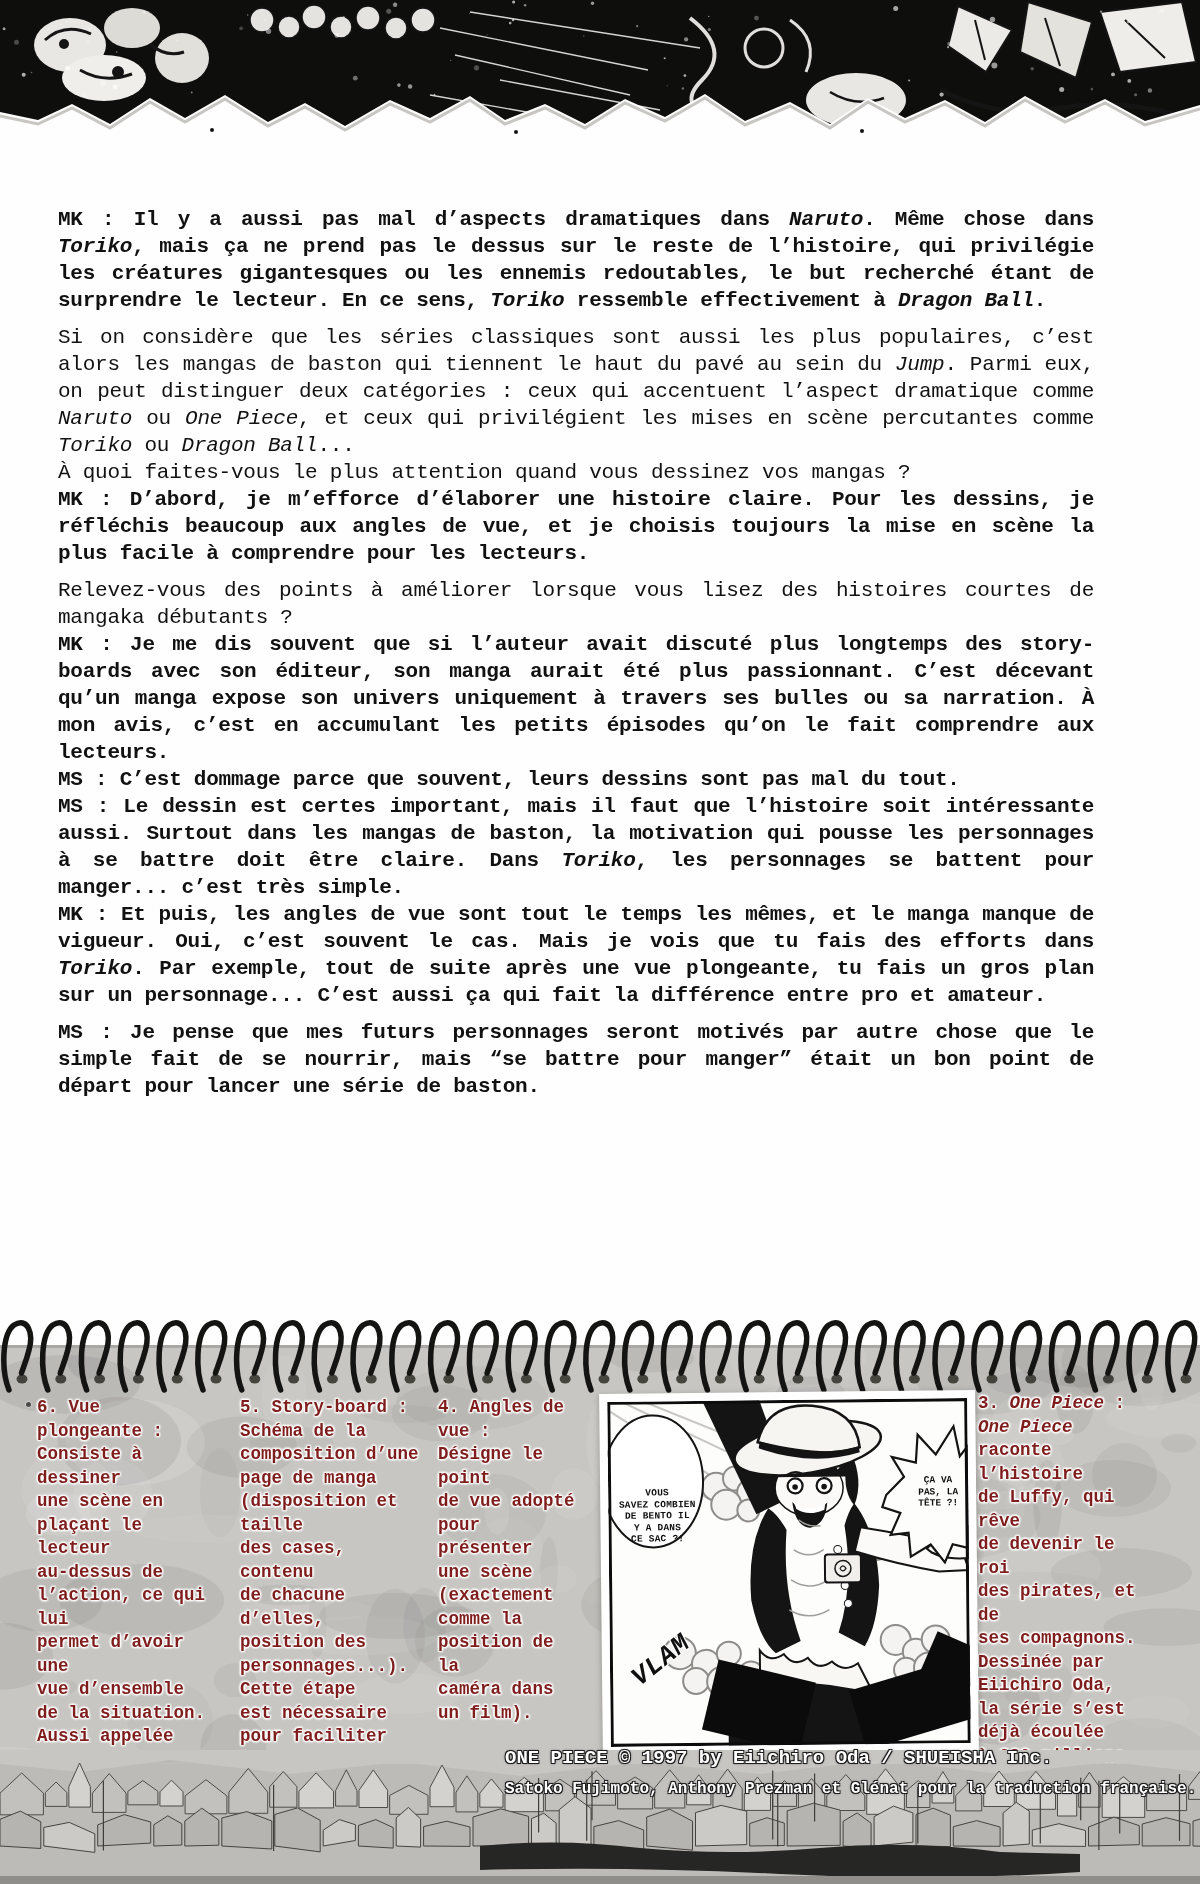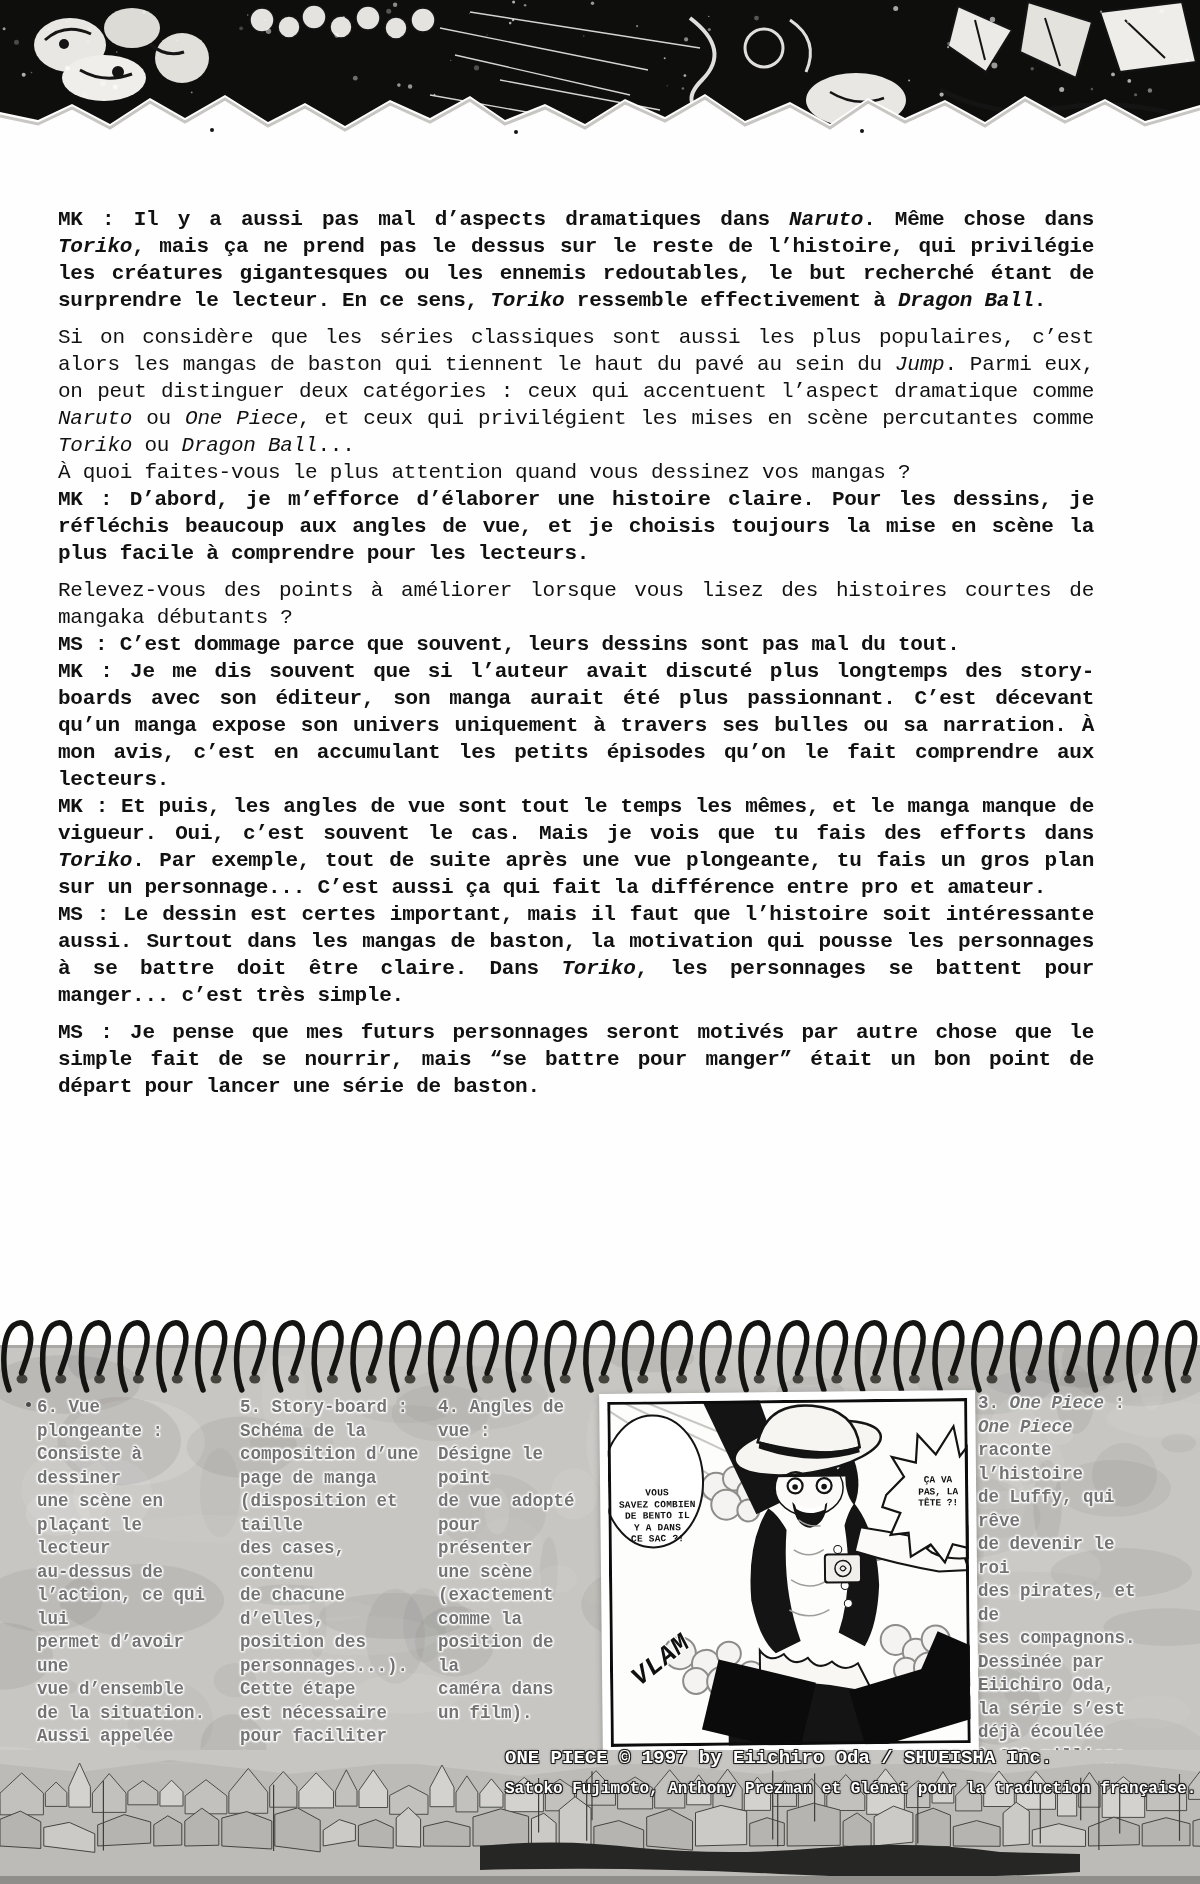--- a/index.html
+++ b/index.html
@@ -17,21 +17,21 @@
   #interview p{margin:0;}
   #interview p.b{font-weight:bold;}
   #interview p.r{font-weight:normal;}
   #interview p.gap{margin-top:10px;}
 
   
   #paper{position:absolute;left:0;top:1345px;width:1200px;height:539px;background:#c7c6c2;}
   #paper-edge{position:absolute;left:0;top:1345px;width:1200px;height:3px;background:#a9a8a4;}
   #coils{position:absolute;left:0;top:1312px;width:1200px;height:84px;}
 
-  .footnote{position:absolute;font-size:17.5px;line-height:23.5px;font-weight:bold;color:#737373;
+  .footnote{position:absolute;font-size:17.5px;line-height:23.5px;font-weight:bold;color:#7f1d1d;
     text-shadow:0 0 3px #fff,0 0 3px #fff,1px 1px 2px #fff,-1px -1px 2px #fff,1px -1px 2px #fff,-1px 1px 2px #fff;}
   .footnote .fn-title{font-weight:bold;}
   .footnote .fn-body{white-space:pre-line;}
   #fn-1{left:37px;top:1396px;width:175px;}
   #fn-2{left:240px;top:1396px;width:185px;}
   #fn-3{left:438px;top:1396px;width:140px;}
   #fn-4{left:978px;top:1392px;width:165px;}
   #fn-bullet{position:absolute;left:26px;top:1402px;width:5px;height:5px;border-radius:50%;background:#4a4a4a;
     box-shadow:0 0 2px #fff;}
 
@@ -175,24 +175,24 @@
       <circle cx="516" cy="132" r="2" fill="#141414"></circle>
       <circle cx="862" cy="131" r="2" fill="#141414"></circle>
   </svg>
 
   <div id="interview">
     <p class="b"><span>MK : Il y a aussi pas mal d’aspects dramatiques dans </span><i>Naruto</i><span>. Même chose dans </span><i>Toriko</i><span>, mais ça ne prend pas le dessus sur le reste de l’histoire, qui privilégie les créatures gigantesques ou les ennemis redoutables, le but recherché étant de surprendre le lecteur. En ce sens, </span><i>Toriko</i><span> ressemble effectivement à </span><i>Dragon Ball</i><span>.</span></p>
     <p class="r gap"><span>Si on considère que les séries classiques sont aussi les plus populaires, c’est alors les mangas de baston qui tiennent le haut du pavé au sein du </span><i>Jump</i><span>. Parmi eux, on peut distinguer deux catégories : ceux qui accentuent l’aspect dramatique comme </span><i>Naruto</i><span> ou </span><i>One Piece</i><span>, et ceux qui privilégient les mises en scène percutantes comme </span><i>Toriko</i><span> ou </span><i>Dragon Ball</i><span>...</span></p>
     <p class="r"><span>À quoi faites-vous le plus attention quand vous dessinez vos mangas ?</span></p>
     <p class="b"><span>MK : D’abord, je m’efforce d’élaborer une histoire claire. Pour les dessins, je réfléchis beaucoup aux angles de vue, et je choisis toujours la mise en scène la plus facile à comprendre pour les lecteurs.</span></p>
     <p class="r gap"><span>Relevez-vous des points à améliorer lorsque vous lisez des histoires courtes de mangaka débutants ?</span></p>
+    <p class="b"><span>MK : Je me dis souvent que si l’auteur avait discuté plus longtemps des story-boards avec son éditeur, son manga aurait été plus passionnant. C’est décevant qu’un manga expose son univers uniquement à travers ses bulles ou sa narration. À mon avis, c’est en accumulant les petits épisodes qu’on le fait comprendre aux lecteurs.</span></p>
     <p class="b"><span>MS : C’est dommage parce que souvent, leurs dessins sont pas mal du tout.</span></p>
-    <p class="b"><span>MK : Je me dis souvent que si l’auteur avait discuté plus longtemps des story-boards avec son éditeur, son manga aurait été plus passionnant. C’est décevant qu’un manga expose son univers uniquement à travers ses bulles ou sa narration. À mon avis, c’est en accumulant les petits épisodes qu’on le fait comprendre aux lecteurs.</span></p>
+    <p class="b"><span>MS : Le dessin est certes important, mais il faut que l’histoire soit intéressante aussi. Surtout dans les mangas de baston, la motivation qui pousse les personnages à se battre doit être claire. Dans </span><i>Toriko</i><span>, les personnages se battent pour manger... c’est très simple.</span></p>
     <p class="b"><span>MK : Et puis, les angles de vue sont tout le temps les mêmes, et le manga manque de vigueur. Oui, c’est souvent le cas. Mais je vois que tu fais des efforts dans </span><i>Toriko</i><span>. Par exemple, tout de suite après une vue plongeante, tu fais un gros plan sur un personnage... C’est aussi ça qui fait la différence entre pro et amateur.</span></p>
-    <p class="b"><span>MS : Le dessin est certes important, mais il faut que l’histoire soit intéressante aussi. Surtout dans les mangas de baston, la motivation qui pousse les personnages à se battre doit être claire. Dans </span><i>Toriko</i><span>, les personnages se battent pour manger... c’est très simple.</span></p>
     <p class="b gap"><span>MS : Je pense que mes futurs personnages seront motivés par autre chose que le simple fait de se nourrir, mais “se battre pour manger” était un bon point de départ pour lancer une série de baston.</span></p>
   </div>
 
   <div id="paper">
     <svg id="paper-tex-svg" width="1200" height="539" viewBox="0 0 1200 539">
         <g id="paper-tex">
           <ellipse cx="698.8" cy="280.2" rx="76.6" ry="35.3" fill="rgba(70,68,64,0.078)"></ellipse>
           <ellipse cx="625.3" cy="81.8" rx="11.7" ry="15.5" fill="rgba(255,255,255,0.130)"></ellipse>
           <ellipse cx="852.5" cy="361.9" rx="35.1" ry="16.8" fill="rgba(255,255,255,0.121)"></ellipse>
           <ellipse cx="1019.8" cy="452.6" rx="41.8" ry="17.8" fill="rgba(70,68,64,0.033)"></ellipse>

